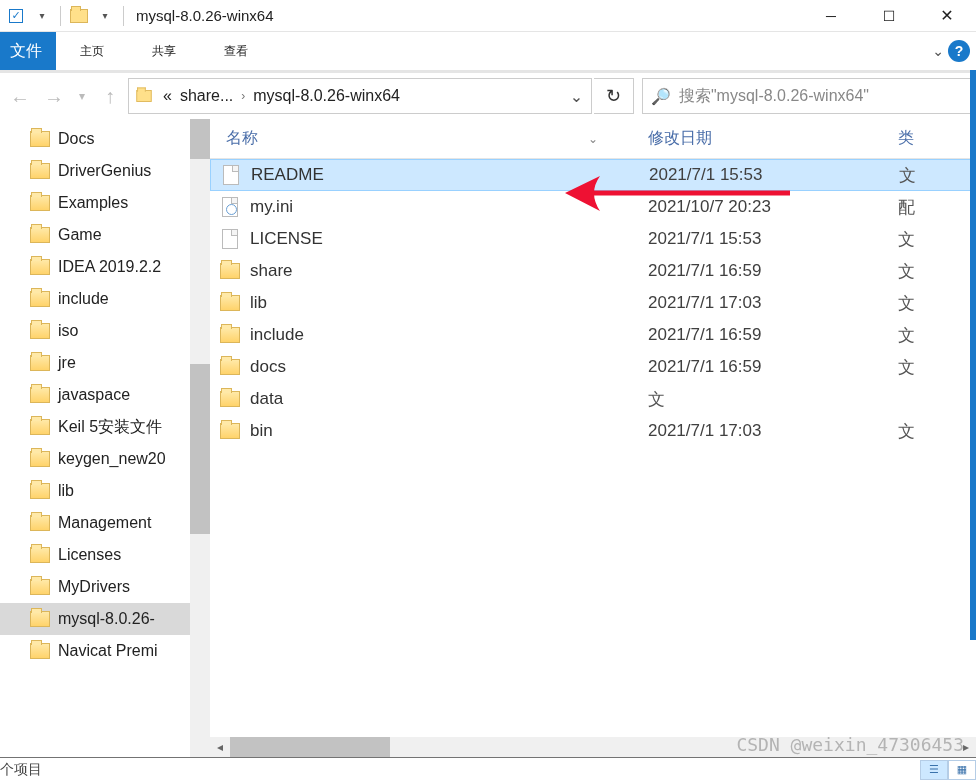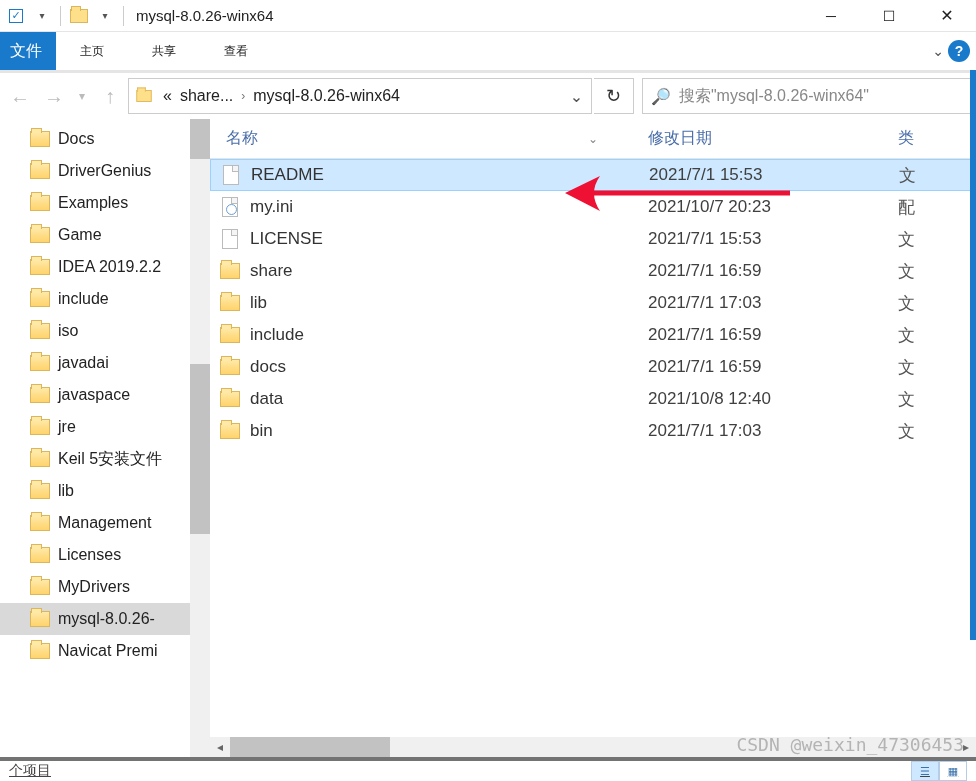--- a/index.html
+++ b/index.html
@@ -72,21 +72,21 @@
   
   .arrow{position:absolute;left:350px;top:52px;pointer-events:none;}
   .arrow svg{overflow:visible;}
 
   .hscroll{position:absolute;bottom:0;left:0;right:0;height:20px;background:#f0f0f0;display:flex;align-items:center;}
   .hscroll .lft,.hscroll .rgt{width:20px;text-align:center;color:#666;font-size:12px;}
   .hscroll .htrack{flex:1;position:relative;height:100%;}
   .hscroll .hthumb{position:absolute;left:0;top:0;width:160px;height:100%;background:#c2c2c2;}
 
   
-  .status{height:24px;border-top:4px solid #737373;display:flex;align-items:center;padding:0 9px;font-size:14px;color:#444;justify-content:space-between;text-decoration:underline;}
+  .status{height:24px;border-top:1px solid #737373;display:flex;align-items:center;padding:0 0;font-size:14px;color:#444;justify-content:space-between;}
   .view-toggles{display:flex;gap:0;}
   .vt{width:28px;height:20px;border:1px solid #b5cde6;display:flex;align-items:center;justify-content:center;font-size:11px;color:#3a72ab;}
   .vt.active{background:#cde8ff;}
 
   .watermark{position:absolute;right:12px;bottom:26px;color:rgba(120,120,120,.5);font-size:18px;font-family:monospace;margin-left:8px;}
 
   
   .right-edge{position:absolute;right:0;top:70px;width:6px;height:570px;background:#1979ca;}
 </style>
 </head>
@@ -178,33 +178,33 @@
         <div class="tree-item">
           <span class="folder-ico"></span>
           <span>include</span>
         </div>
         <div class="tree-item">
           <span class="folder-ico"></span>
           <span>iso</span>
         </div>
         <div class="tree-item">
           <span class="folder-ico"></span>
-          <span>javadai</span>
+          <span>jre</span>
         </div>
         <div class="tree-item">
           <span class="folder-ico"></span>
           <span>javaspace</span>
         </div>
         <div class="tree-item">
           <span class="folder-ico"></span>
-          <span>jre</span>
-        </div>
-        <div class="tree-item">
-          <span class="folder-ico"></span>
           <span>Keil 5安装文件</span>
+        </div>
+        <div class="tree-item">
+          <span class="folder-ico"></span>
+          <span>keygen_new20</span>
         </div>
         <div class="tree-item">
           <span class="folder-ico"></span>
           <span>lib</span>
         </div>
         <div class="tree-item">
           <span class="folder-ico"></span>
           <span>Management</span>
         </div>
         <div class="tree-item">
@@ -292,21 +292,20 @@
           </span>
           <span class="name">docs</span>
           <span class="date">2021/7/1 16:59</span>
           <span class="type">文</span>
         </div>
         <div class="row">
           <span class="ico">
             <span class="folder-ico"></span>
           </span>
           <span class="name">data</span>
-          <span class="date">2021/10/8 12:40</span>
           <span class="type">文</span>
         </div>
         <div class="row">
           <span class="ico">
             <span class="folder-ico"></span>
           </span>
           <span class="name">bin</span>
           <span class="date">2021/7/1 17:03</span>
           <span class="type">文</span>
         </div>

